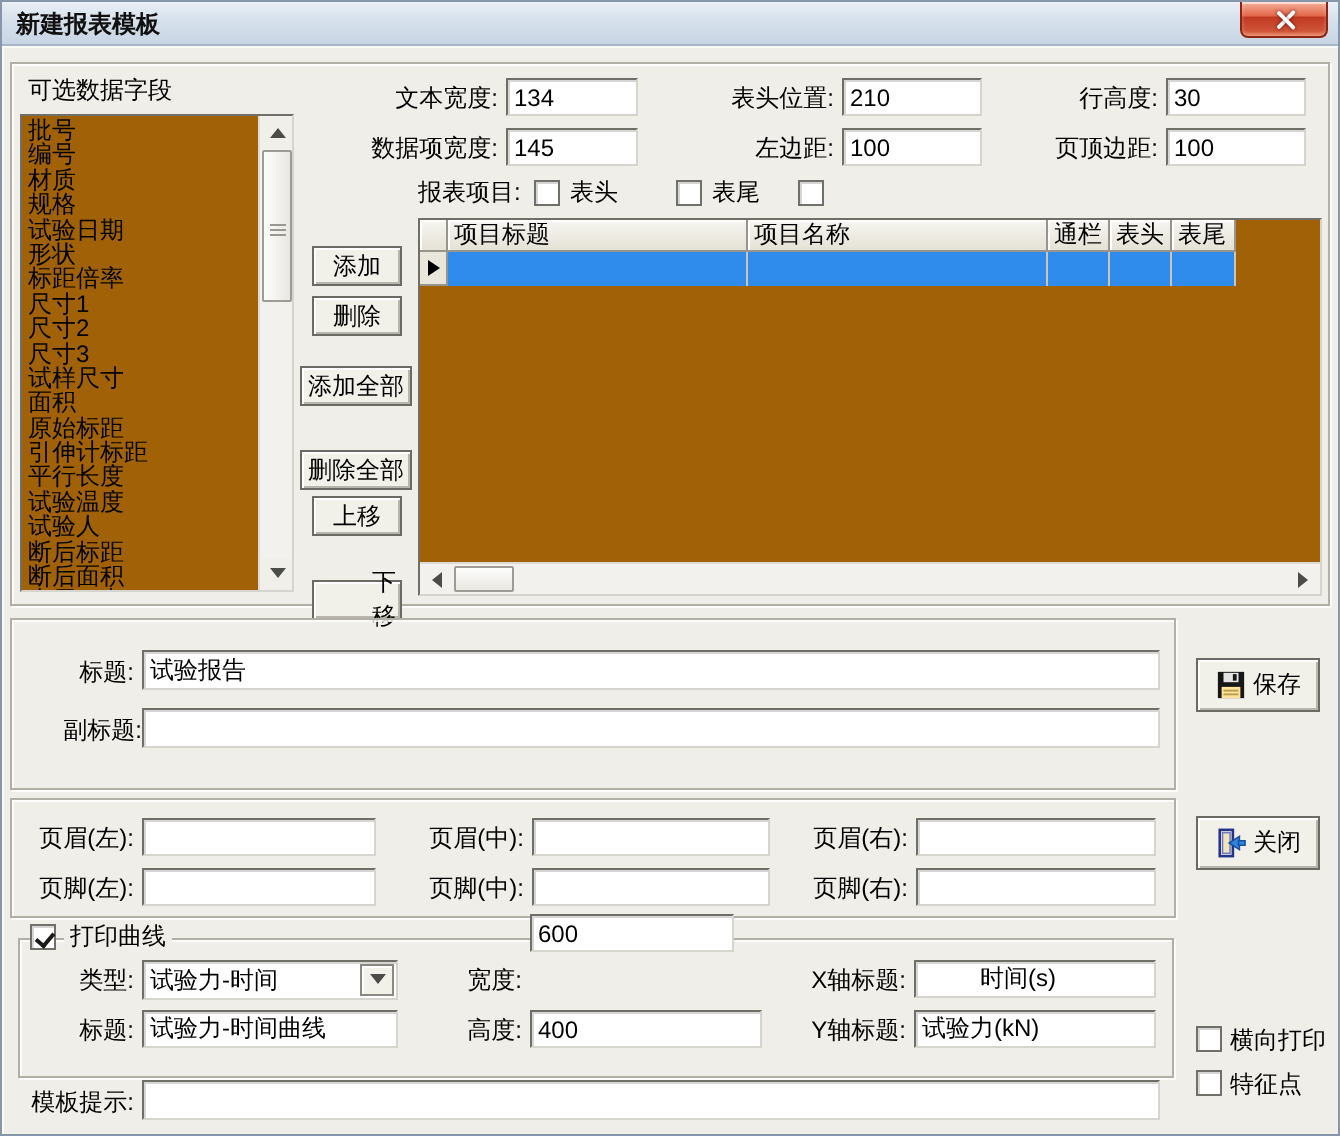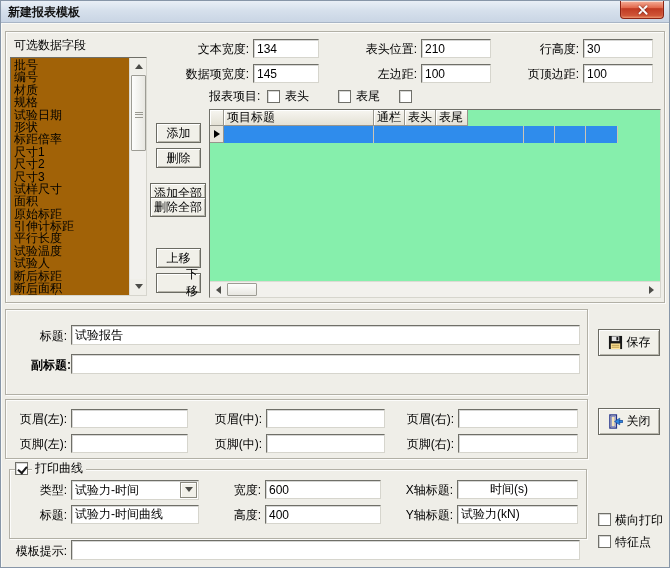--- a/index.html
+++ b/index.html
@@ -81,21 +81,21 @@
     border:1px solid #9d9c94;border-radius:1px;
   }
   .sb-grip{position:absolute;left:3px;top:36px;width:8px;height:6px;
     background:repeating-linear-gradient(#9a9991 0 1px,transparent 1px 2.5px);}
   .tri-up{width:0;height:0;border:4px solid transparent;border-bottom:5px solid #4c4c48;margin-top:-3px;}
   .tri-down{width:0;height:0;border:4px solid transparent;border-top:5px solid #4c4c48;margin-bottom:-3px;}
   .tri-left{width:0;height:0;border:4px solid transparent;border-right:5px solid #4c4c48;margin-left:-3px;}
   .tri-right{width:0;height:0;border:4px solid transparent;border-left:5px solid #4c4c48;margin-right:-3px;}
   
   .grid{
-    position:absolute;left:208px;top:108px;width:452px;height:189px;background:#86efac;
+    position:absolute;left:208px;top:108px;width:452px;height:189px;background:#a16207;
     border:1px solid #6f6f68;border-right-color:#d6d5cd;border-bottom-color:#d6d5cd;
   }
   .grid-header{position:absolute;left:0;top:0;height:16px;display:flex;}
   .gh-cell{
     height:16px;background:linear-gradient(#f7f6f1,#e4e1d5);
     border-right:1px solid #97958c;border-bottom:1px solid #97958c;
     box-shadow:inset 1px 1px 0 #fff;
     padding:1px 0 0 3px;line-height:13px;overflow:hidden;white-space:nowrap;
   }
   .gh-sel{width:14px;}
@@ -184,23 +184,23 @@
           </div>
         <div class="sb-btn" style="bottom:0;top:auto;">
             <span class="tri-down icon"></span>
           </div>
       </div>
     </div>
 
     <button class="btn" style="left:155px;top:100px;width:45px;height:20px;">添加</button>
     <button class="btn" style="left:155px;top:125px;width:45px;height:20px;">删除</button>
     <button class="btn" style="left:149px;top:160px;width:56px;height:20px;">添加全部</button>
-    <button class="btn" style="left:149px;top:174px;width:56px;height:20px;text-align:right;">删除全部</button>
+    <button class="btn" style="left:149px;top:202px;width:56px;height:20px;text-align:right;">删除全部</button>
     <button class="btn" style="left:155px;top:225px;width:45px;height:20px;">上移</button>
-    <button class="btn" style="left:155px;top:250px;width:45px;height:20px;padding-left:27px;">下移</button>
+    <button class="btn" style="left:155px;top:267px;width:45px;height:20px;padding-left:27px;">下移</button>
 
     <span class="lbl r" style="left:186px;top:19px;width:62px;">文本宽度:</span>
     <input class="tb" style="left: 252px; top: 16px; width: 66px;" value="134">
     <span class="lbl r" style="left:352px;top:19px;width:64px;">表头位置:</span>
     <input class="tb" style="left: 420px; top: 16px; width: 70px;" value="210">
     <span class="lbl r" style="left:526px;top:19px;width:52px;">行高度:</span>
     <input class="tb" style="left: 582px; top: 16px; width: 70px;" value="30">
 
     <span class="lbl r" style="left:174px;top:44px;width:74px;">数据项宽度:</span>
     <input class="tb" style="left: 252px; top: 41px; width: 66px;" value="145">
@@ -213,20 +213,21 @@
     <span class="cb" style="left:266px;top:67px;"></span>
     <span class="lbl" style="left:284px;top:66px;">表头</span>
     <span class="cb" style="left:337px;top:67px;"></span>
     <span class="lbl" style="left:355px;top:66px;">表尾</span>
     <span class="cb" style="left:398px;top:67px;"></span>
 
     <div class="grid" style="top:86px;">
       <div class="grid-header">
         <div class="gh-cell gh-sel"></div>
         <div class="gh-cell gh-c1">项目标题</div>
+        <div class="gh-cell gh-c2">项目名称</div>
         <div class="gh-cell gh-c3">通栏</div>
         <div class="gh-cell gh-c4">表头</div>
         <div class="gh-cell gh-c5">表尾</div>
       </div>
       <div class="grid-row">
         <div class="row-selector">
             <span class="sel-arrow icon"></span>
           </div>
         <div class="gr-cell gr-c1"></div>
         <div class="gr-cell gr-c2"></div>
@@ -241,21 +242,21 @@
         <div class="hs-thumb"></div>
         <div class="hs-btn" style="right:0;">
             <span class="tri-right icon"></span>
           </div>
       </div>
     </div>
 
     <div class="grp" style="left:4px;top:286px;width:583px;height:86px;"></div>
     <span class="lbl r" style="left:28px;top:306px;width:38px;">标题:</span>
     <input class="tb" style="left: 70px; top: 302px; width: 509px; height: 20px;" value="试验报告">
-    <span class="lbl r" style="left:20px;top:335px;width:50px;font-weight:bold;">副标题:</span>
+    <span class="lbl r" style="left:20px;top:335px;width:50px;">副标题:</span>
     <input class="tb" style="left: 70px; top: 331px; width: 509px; height: 20px;" value="">
 
     <button class="btn" style="left:597px;top:306px;width:62px;height:27px;">
       <svg class="icon" width="15" height="15" viewBox="0 0 16 16">
         <rect x="1" y="1" width="14" height="14" fill="#161616"></rect>
         <rect x="4" y="1.5" width="8" height="5" fill="#e4e4e4"></rect>
         <rect x="9" y="2.2" width="2" height="3.5" fill="#161616"></rect>
         <rect x="3" y="9" width="10" height="6" fill="#ffe398"></rect>
         <line x1="4" y1="11" x2="12" y2="11" stroke="#b99b4e" stroke-width="1"></line>
         <line x1="4" y1="13" x2="12" y2="13" stroke="#b99b4e" stroke-width="1"></line>
@@ -291,21 +292,21 @@
     <span class="lbl" style="left:31px;top:438px;background:#efeee8;padding:0 3px;">打印曲线</span>
 
     <span class="lbl r" style="left:28px;top:460px;width:38px;">类型:</span>
     <div class="combo" style="left:70px;top:457px;width:128px;">
       <span class="combo-val">试验力-时间</span>
       <span class="combo-btn">
           <span class="tri-down icon"></span>
         </span>
     </div>
     <span class="lbl r" style="left:220px;top:460px;width:40px;">宽度:</span>
-    <input class="tb" style="left: 264px; top: 457px; width: 116px;" value="600">
+    <input class="tb" style="left: 264px; top: 434px; width: 102px;" value="600">
     <span class="lbl r" style="left:396px;top:460px;width:56px;">X轴标题:</span>
     <input class="tb" style="left: 456px; top: 457px; width: 121px; padding-left: 32px;" value="时间(s)">
 
     <span class="lbl r" style="left:28px;top:485px;width:38px;">标题:</span>
     <input class="tb" style="left: 70px; top: 482px; width: 128px;" value="试验力-时间曲线">
     <span class="lbl r" style="left:220px;top:485px;width:40px;">高度:</span>
     <input class="tb" style="left: 264px; top: 482px; width: 116px;" value="400">
     <span class="lbl r" style="left:396px;top:485px;width:56px;">Y轴标题:</span>
     <input class="tb" style="left: 456px; top: 482px; width: 121px;" value="试验力(kN)">
 

